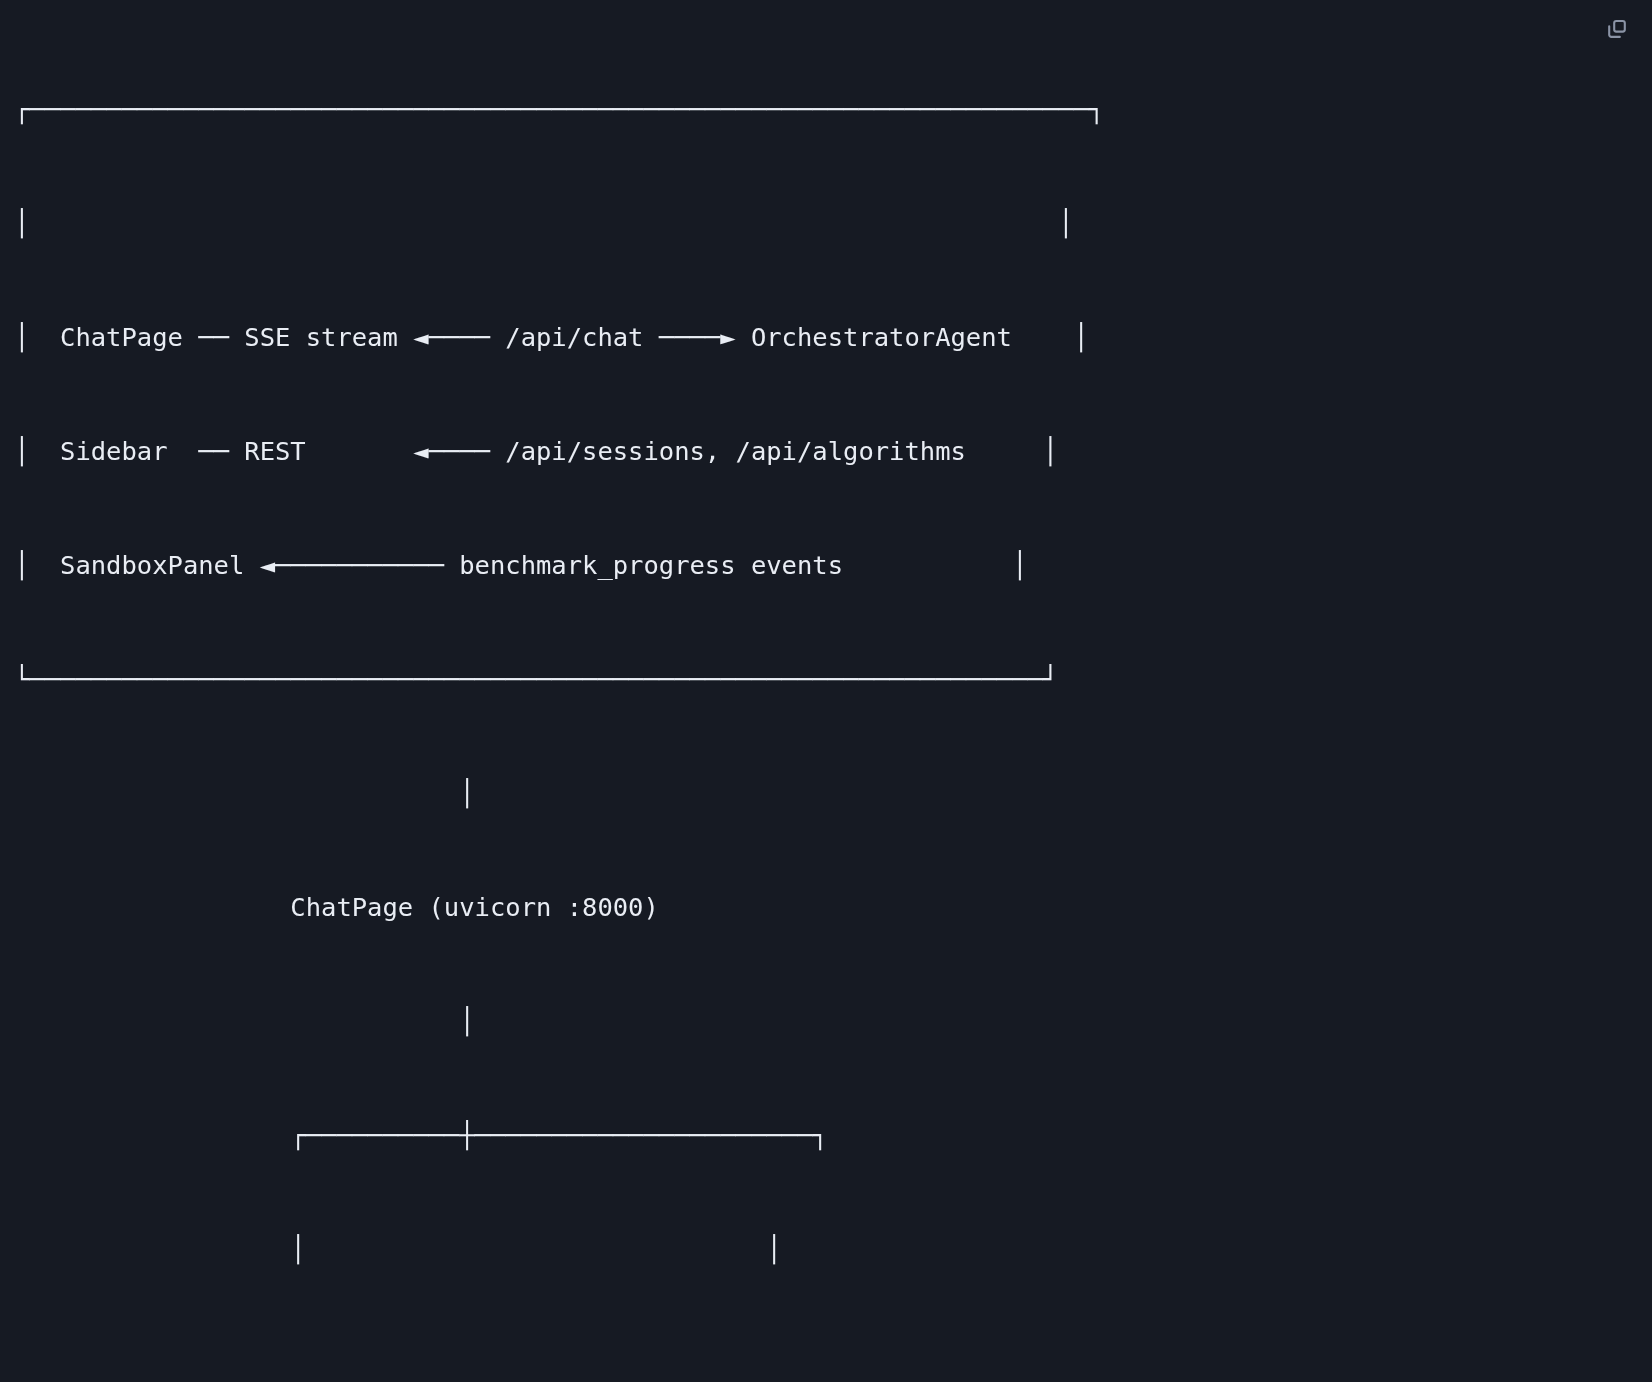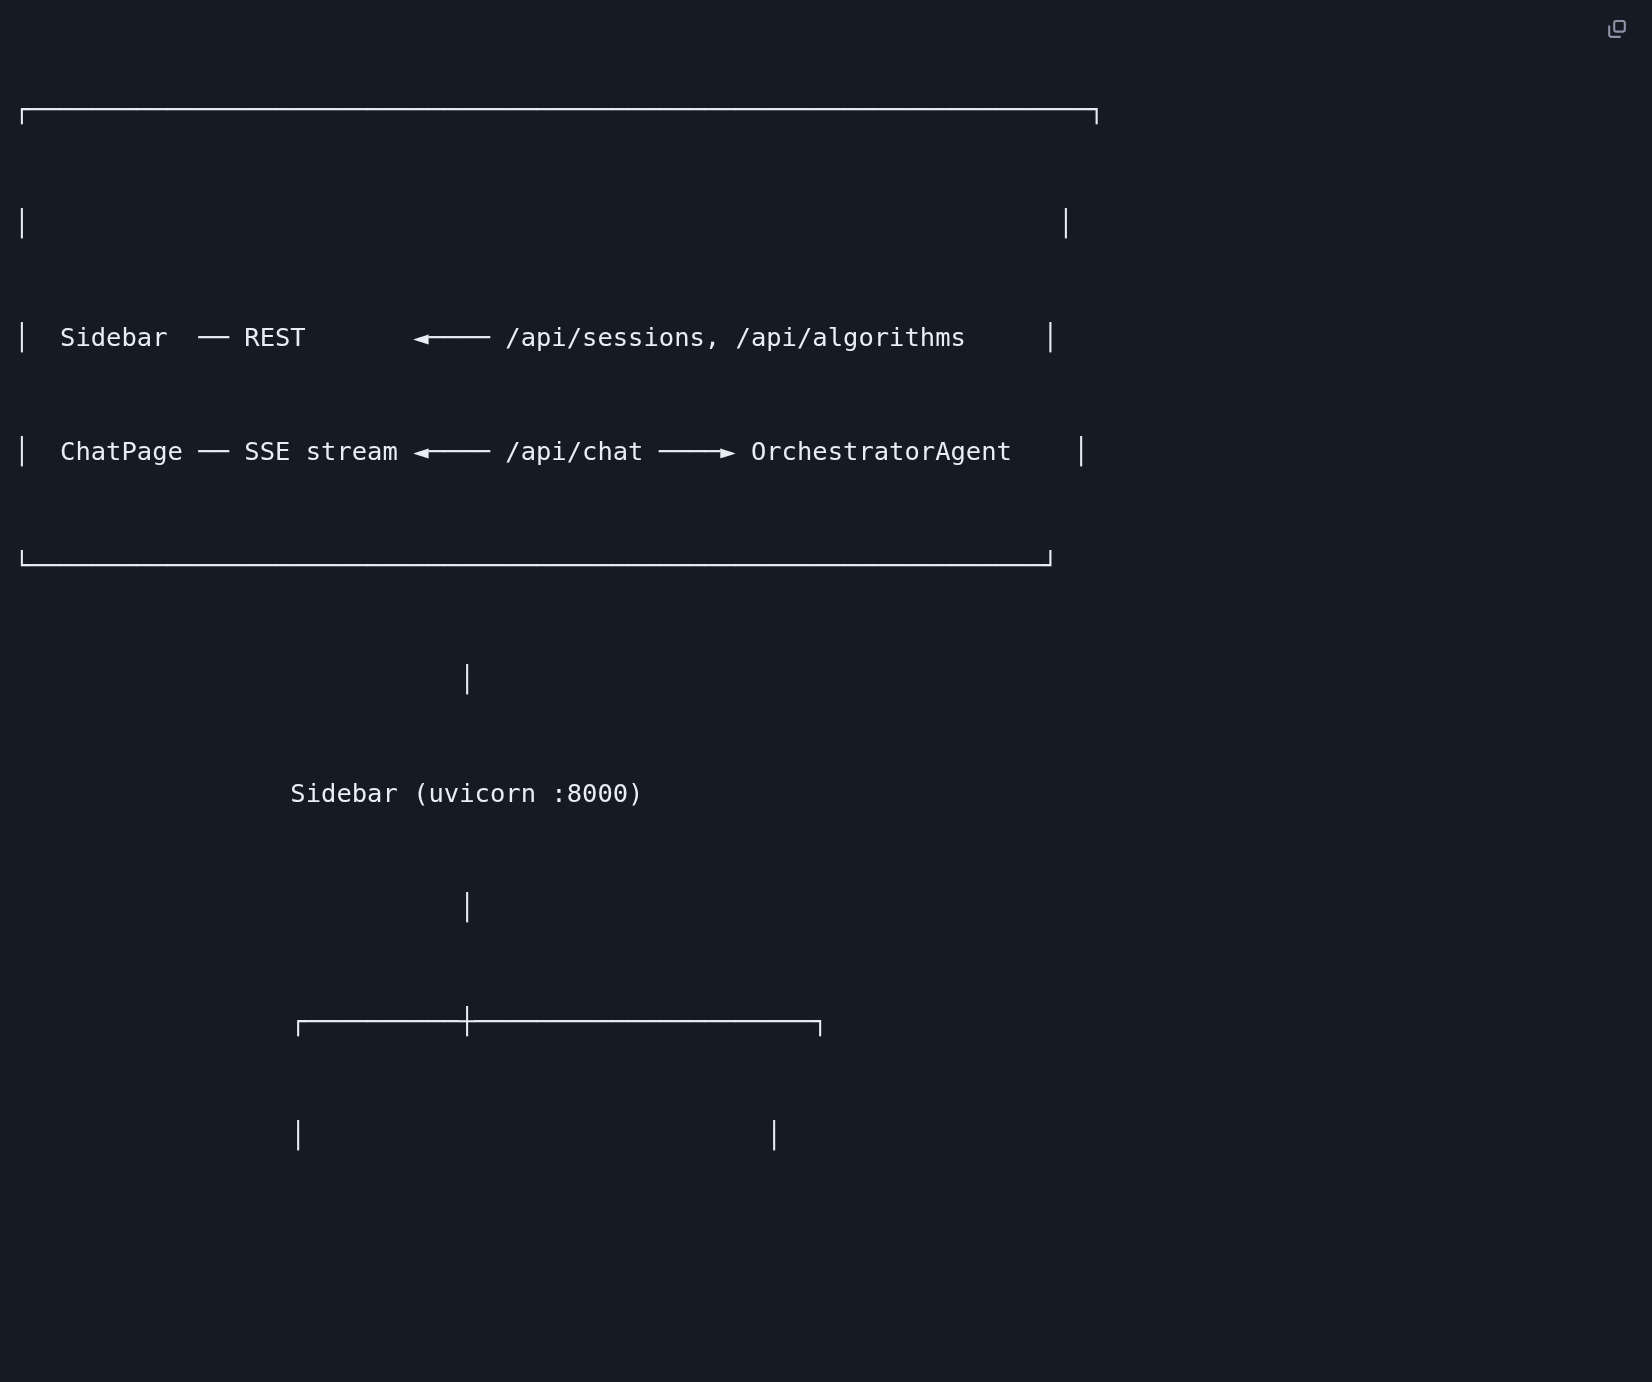--- a/index.html
+++ b/index.html
@@ -57,25 +57,26 @@
   <div class="copy-icon" title="Copy">
     <svg width="22" height="22" viewBox="0 0 22 22" fill="none">
       <rect x="8.2" y="3.0" width="10.6" height="10.6" rx="2.1" stroke="#8b94a6" stroke-width="2.1" fill="none"></rect>
       <path d="M13.8 18.9 H5.3 a2.1 2.1 0 0 1 -2.1 -2.1 V8.3" stroke="#8b94a6" stroke-width="2.1" fill="none" stroke-linecap="round" stroke-linejoin="round"></path>
     </svg>
   </div>
 
   <div class="diagram">
     <span class="row">┌─────────────────────────────────────────────────────────────────────┐</span>
     <span class="row">│                                                                   │</span>
+    <span class="row">│  ChatPage ── SSE stream ◄──── /api/chat ────► OrchestratorAgent    │</span>
     <span class="row">│  Sidebar  ── REST       ◄──── /api/sessions, /api/algorithms     │</span>
-    <span class="row">│  ChatPage ── SSE stream ◄──── /api/chat ────► OrchestratorAgent    │</span>
+    <span class="row">│  SandboxPanel ◄─────────── benchmark_progress events           │</span>
     <span class="row">└──────────────────────────────────────────────────────────────────┘</span>
     <span class="row">                             │</span>
-    <span class="row">                  Sidebar (uvicorn :8000)</span>
+    <span class="row">                  ChatPage (uvicorn :8000)</span>
     <span class="row">                             │</span>
     <span class="row">                  ┌──────────┼──────────────────────┐</span>
     <span class="row">                  │                              │</span>
     
     
     
     
     
     
     

